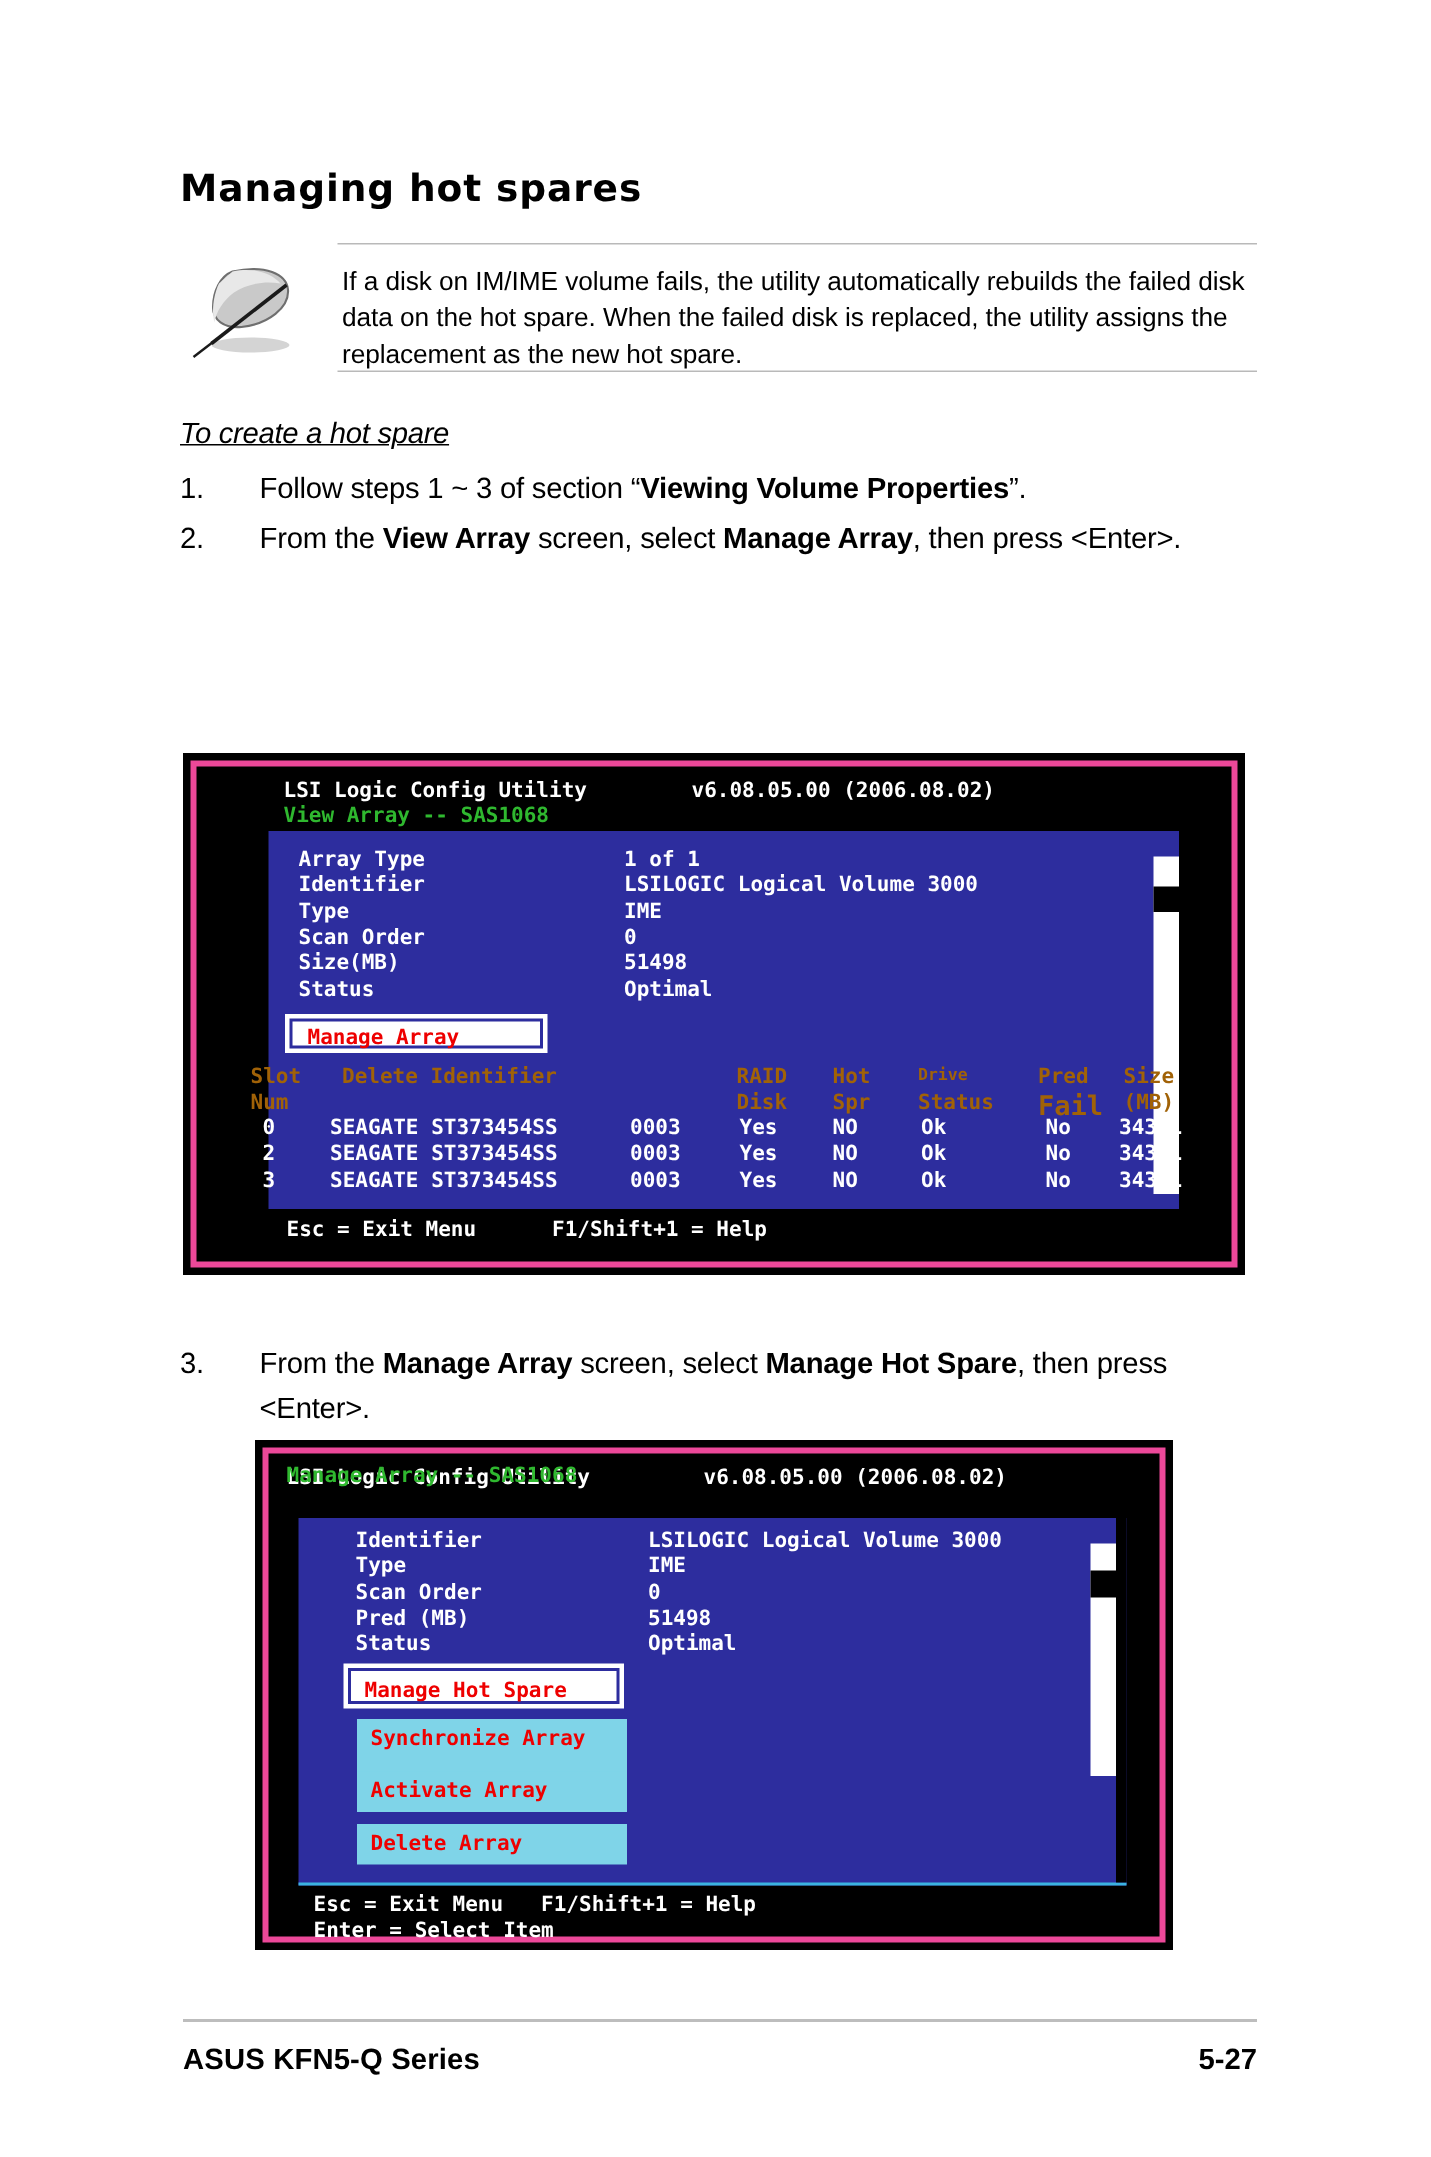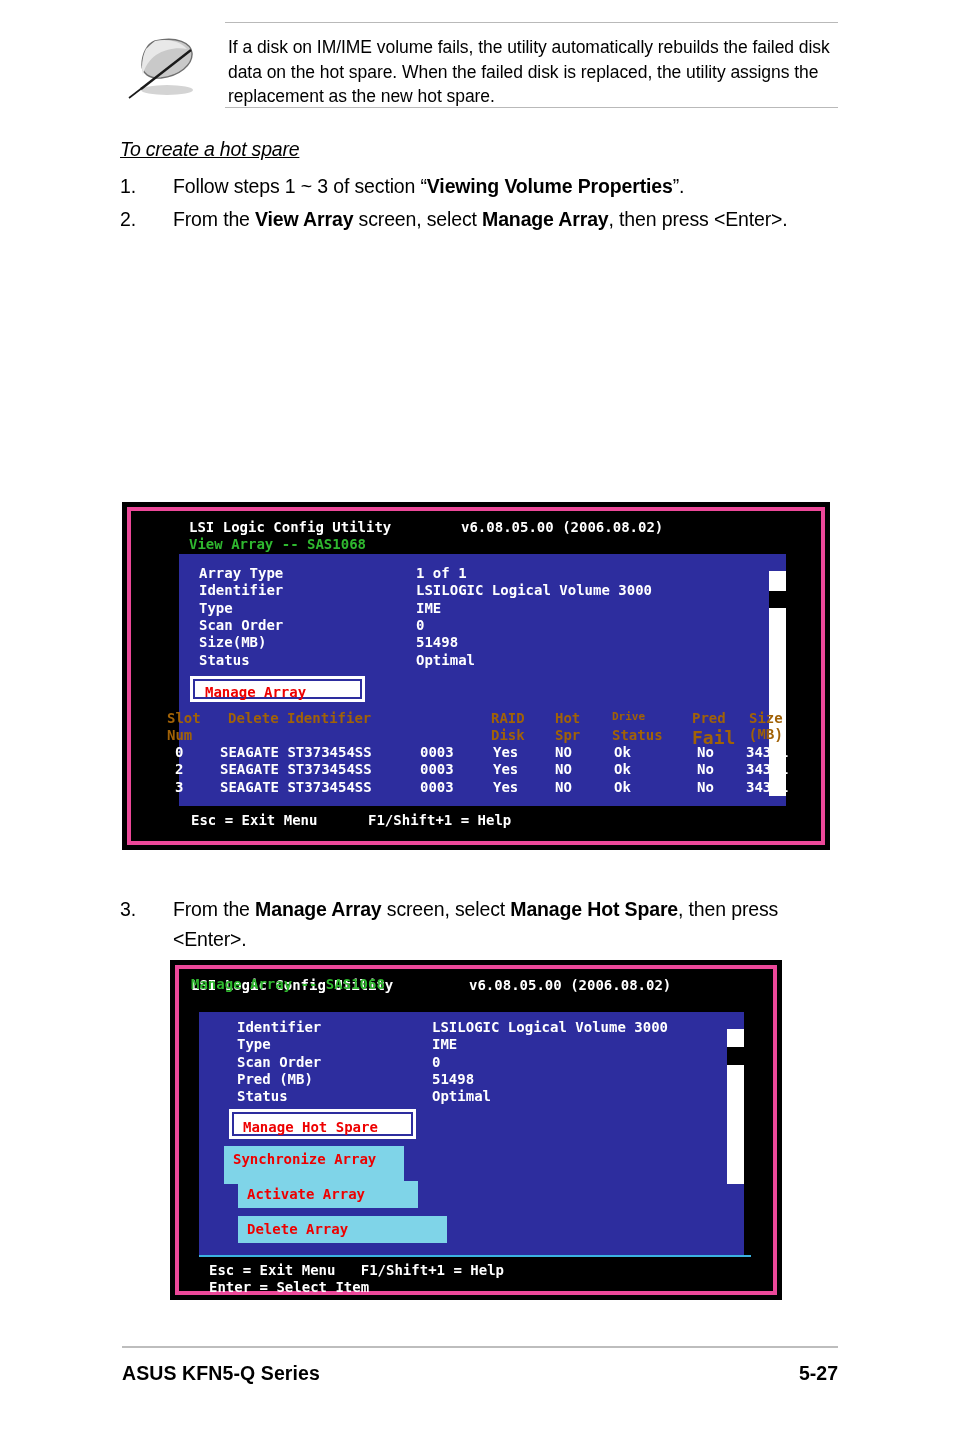--- a/index.html
+++ b/index.html
@@ -248,20 +248,21 @@
     top: 1362px;
     font-size: 19.5px;
     font-weight: bold;
   }
 </style>
 </head>
 <body>
 
 <div class="page">
 
+  <h1 class="section-title">Managing hot spares</h1>
 
 
   <div class="note">
     <div class="note-rule top"></div>
     <div class="note-icon">
       <svg viewBox="0 0 90 62" width="90" height="62" aria-hidden="true">
         <ellipse cx="42" cy="53" rx="26" ry="5" fill="#d4d4d4"></ellipse>
         <path d="M30 4 C52 -1 66 6 67 16 C68 28 54 39 36 41 C24 42 17 36 17 28 C17 17 22 7 30 4 Z" fill="#c9c9c9" stroke="#6f6f6f" stroke-width="1.4"></path>
         <path d="M30 4 C44 1 56 5 62 12 C52 10 40 12 31 18 C24 23 19 31 18 38 C16 32 17 20 21 12 Z" fill="#e8e8e8" stroke="none"></path>
         <path d="M66 13 L16 52" stroke="#1a1a1a" stroke-width="2.4" fill="none"></path>
@@ -329,21 +330,21 @@
     <div class="tbl-head" style="left:424px; top:199px; font-size:14px;">Hot</div>
     <div class="tbl-head" style="left:481px; top:199px; font-size:11px;">Drive</div>
     <div class="tbl-head" style="left:561px; top:199px; font-size:14px;">Pred</div>
     <div class="tbl-head" style="left:618px; top:199px; font-size:14px;">Size</div>
 
     <div class="tbl-head" style="left:36px; top:216px; font-size:14px;">Num</div>
     <div class="tbl-head" style="left:360px; top:216px; font-size:14px;">Disk</div>
     <div class="tbl-head" style="left:424px; top:216px; font-size:14px;">Spr</div>
     <div class="tbl-head" style="left:481px; top:216px; font-size:14px;">Status</div>
     <div class="tbl-head" style="left:561px; top:216px; font-size:18px;">Fail</div>
-    <div class="tbl-head" style="left:618px; top:216px; font-size:14px;font-family:Liberation Mono, monospace;">(MB)</div>
+    <div class="tbl-head" style="left:618px; top:216px; font-size:14px;">(MB)</div>
 
     <div class="tbl-cell" style="left:44px; top:233px; font-size:14px;">0</div>
     <div class="tbl-cell" style="left:89px; top:233px; font-size:14px;">SEAGATE ST373454SS</div>
     <div class="tbl-cell" style="left:289px; top:233px; font-size:14px;">0003</div>
     <div class="tbl-cell" style="left:362px; top:233px; font-size:14px;">Yes</div>
     <div class="tbl-cell" style="left:424px; top:233px; font-size:14px;">NO</div>
     <div class="tbl-cell" style="left:483px; top:233px; font-size:14px;">Ok</div>
     <div class="tbl-cell" style="left:566px; top:233px; font-size:14px;">No</div>
     <div class="tbl-cell" style="left:615px; top:233px; font-size:14px;">34331</div>
 
@@ -405,29 +406,29 @@
 
     <div class="row-label" style="left:58px; top:119px; font-size:14px;">Status</div>
     <div class="row-value" style="left:253px; top:119px; font-size:14px;">Optimal</div>
 
     <div class="menu-sel" style="left:50px; top:140px; width:187px; height:30px;">
       <div class="menu-sel-inner">
         <span style="left:9px; top:5px; font-size:14px;">Manage Hot Spare</span>
       </div>
     </div>
 
-    <div class="menu-item" style="left:45px; top:177px; width:180px; height:38px;text-align:right;">
+    <div class="menu-item" style="left:59px; top:177px; width:180px; height:38px;text-align:right;">
       <span style="left:9px; top:5px; font-size:14px;">Synchronize Array</span>
     </div>
 
     <div class="menu-item" style="left:59px; top:212px; width:180px; height:27px;">
       <span style="left:9px; top:5px; font-size:14px;">Activate Array</span>
     </div>
 
-    <div class="menu-item" style="left:59px; top:247px; width:209px; height:27px;">
+    <div class="menu-item" style="left:59px; top:247px; width:180px; height:27px;">
       <span style="left:9px; top:5px; font-size:14px;">Delete Array</span>
     </div>
 
     <div class="help" style="left:30px; top:293px; font-size:14px;">Esc = Exit Menu   F1/Shift+1 = Help</div>
     <div class="help" style="left:30px; top:310px; font-size:14px;">Enter = Select Item</div>
   </div>
 </div>
 
 <div class="footer-rule"></div>
 <div class="footer-left">ASUS KFN5-Q Series</div>

